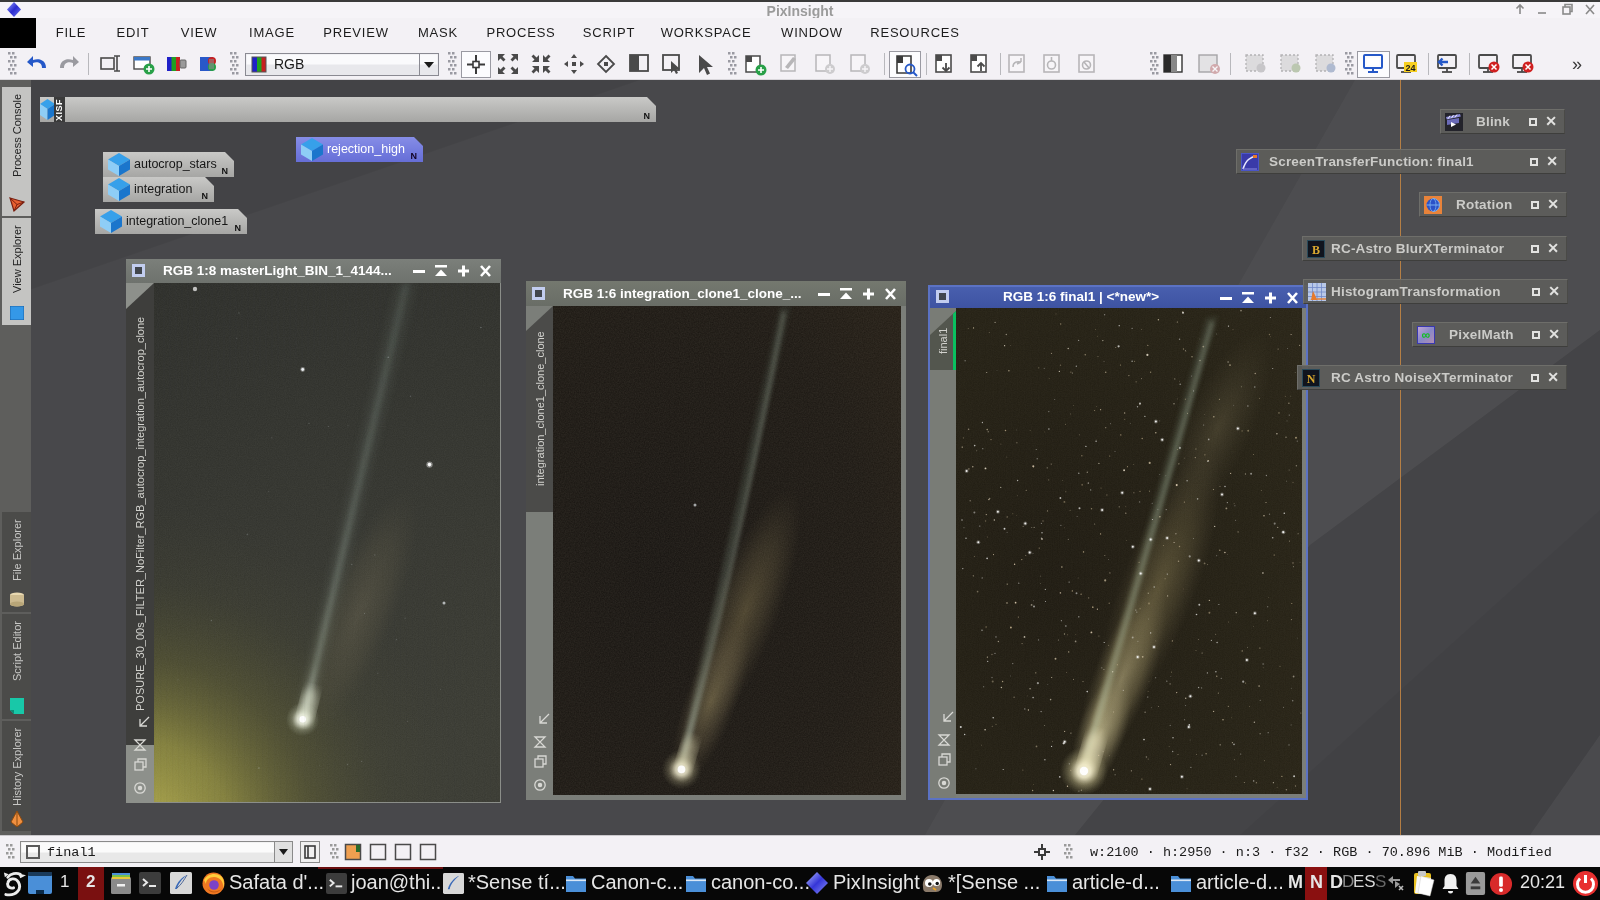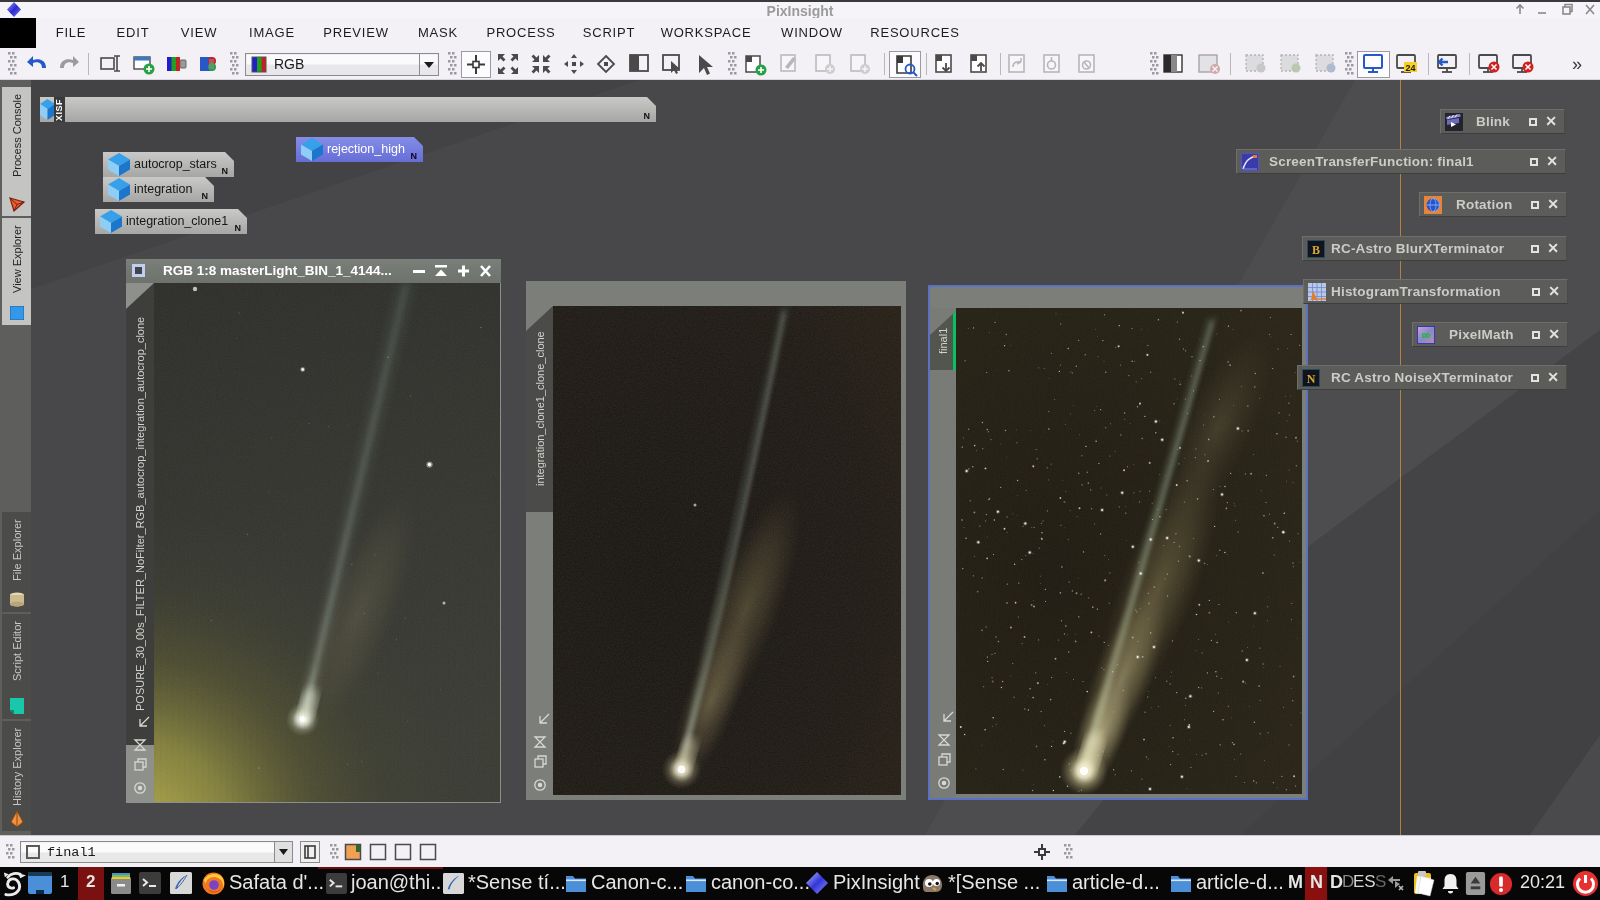--- a/index.html
+++ b/index.html
@@ -554,20 +554,32 @@
         <circle cx="148.7" cy="86.5" r="2.4" fill="#fff" opacity="0.35"></circle>
           <circle cx="148.7" cy="86.5" r="1.4" fill="#eef2f6"></circle>
         <circle cx="41" cy="6" r="2.2" fill="#fff" opacity="0.7"></circle>
         <circle cx="290" cy="320" r="1.5" fill="#dde2e6" opacity="0.75"></circle>
         <rect width="346" height="519" fill="url(#i1stripes)" opacity="0.12"></rect>
         <rect width="346" height="519" filter="url(#grain1)" opacity="0.13"></rect>
       </svg>
     </div>
 
     <div class="iwin" style="left:526px;top:201px;width:380px;height:519px;background:#7b7e79">
+      <div class="title" style="background:linear-gradient(#74786f,#696d66);height:25px">
+        <div class="ticon" style="top:6px"></div>
+        <span style="position:absolute;left:37px;top:5px">RGB 1:6 integration_clone1_clone_...</span>
+        <svg class="tbtns" style="position:absolute;right:4px;top:1px" width="86" height="24" viewBox="0 0 86 24" fill="#fff">
+          <rect x="2" y="11" width="12" height="3"></rect>
+          <rect x="24" y="6" width="12" height="2.5"></rect>
+            <polygon points="24,17 36,17 30,10.5"></polygon>
+          <rect x="51" y="6.5" width="3" height="11"></rect>
+            <rect x="47" y="10.5" width="11" height="3"></rect>
+          <path d="M70 7 L79 17 M79 7 L70 17" stroke="#fff" stroke-width="2.6"></path>
+        </svg>
+      </div>
       <div class="sidebar" style="top:25px;width:27px;background:#7b7e79">
         <div class="vtab" style="left:0;top:0;width:27px;height:206px;background:#4b4b49;color:#d2d2ce;clip-path:polygon(27px 0,27px 100%,0 100%,0 25px)">
           <div class="txt">integration_clone1_clone_clone</div>
         </div>
         <svg class="sicons" width="27" height="86" viewBox="0 0 28 86" stroke="#d8d8d4" fill="none" stroke-width="1.3">
           <path d="M10 9 L19 0 M10 2 L10 9 L17 9" transform="translate(4,2)"></path>
           <path d="M9 25 L19 25 L9 35 L19 35 Z"></path>
           <rect x="9" y="47" width="8" height="8"></rect>
             <path d="M12 47 L12 44 L20 44 L20 52 L17 52"></path>
           <circle cx="14" cy="73" r="5.2"></circle>
@@ -622,20 +634,32 @@
 
         <circle cx="128.5" cy="463.4" r="20" fill="url(#i2head)"></circle>
         <ellipse cx="134" cy="449" rx="8" ry="19" transform="rotate(16 134 449)" fill="#ded9b2" opacity="0.5" filter="url(#b4)"></ellipse>
         <circle cx="128.5" cy="463.4" r="3.8" fill="#ffffff"></circle>
         <circle cx="142" cy="199" r="1.5" fill="#cfd4d8" opacity="0.75"></circle>
         <rect width="348" height="489" filter="url(#grain2)" opacity="0.20"></rect>
       </svg>
     </div>
 
     <div class="iwin" style="left:928px;top:205px;width:380px;height:515px;background:#7b7e79;border:2px solid #5b72c4">
+      <div class="title" style="background:linear-gradient(#485fae,#3e53a2);height:21px;left:0;right:0">
+        <div class="ticon" style="top:3px"></div>
+        <span style="position:absolute;left:73px;top:2px">RGB 1:6 final1 | &lt;*new*&gt;</span>
+        <svg class="tbtns" style="position:absolute;right:2px;top:-1px" width="86" height="24" viewBox="0 0 86 24" fill="#fff">
+          <rect x="2" y="11" width="12" height="3"></rect>
+          <rect x="24" y="6" width="12" height="2.5"></rect>
+            <polygon points="24,17 36,17 30,10.5"></polygon>
+          <rect x="51" y="6.5" width="3" height="11"></rect>
+            <rect x="47" y="10.5" width="11" height="3"></rect>
+          <path d="M70 7 L79 17 M79 7 L70 17" stroke="#fff" stroke-width="2.6"></path>
+        </svg>
+      </div>
       <div class="sidebar" style="top:21px;width:26px;background:#797c76">
         <div class="vtab" style="left:0;top:3px;width:26px;height:59px;background:#53564e;color:#d2d2ce;clip-path:polygon(26px 0,26px 100%,0 100%,0 24px)">
           <div class="txt">final1</div>
           <div style="position:absolute;right:0;top:0;width:3px;height:100%;background:#0ac060"></div>
         </div>
         <svg class="sicons" width="26" height="86" viewBox="0 0 28 86" stroke="#d8d8d4" fill="none" stroke-width="1.3">
           <path d="M10 9 L19 0 M10 2 L10 9 L17 9" transform="translate(4,2)"></path>
           <path d="M9 25 L19 25 L9 35 L19 35 Z"></path>
           <rect x="9" y="47" width="8" height="8"></rect>
             <path d="M12 47 L12 44 L20 44 L20 52 L17 52"></path>
@@ -1436,20 +1460,21 @@
       <rect x="370.5" y="8.5" width="15" height="15" fill="#f3f1f5" stroke="#4a4a4a" stroke-width="1.5"></rect>
       <rect x="395.5" y="8.5" width="15" height="15" fill="#f3f1f5" stroke="#4a4a4a" stroke-width="1.5"></rect>
       <rect x="420.5" y="8.5" width="15" height="15" fill="#f3f1f5" stroke="#4a4a4a" stroke-width="1.5"></rect>
 
       <g stroke="#3a3a3a" stroke-width="2" fill="none">
         <line x1="1042" y1="8" x2="1042" y2="24"></line>
           <line x1="1034" y1="16" x2="1050" y2="16"></line>
         <rect x="1039" y="13" width="6" height="6" fill="#f3f1f5"></rect>
       </g>
     </svg>
+    <div class="abs mono" style="left:1090px;top:9px;font-size:13.5px;color:#1a1a1a">w:2100 · h:2950 · n:3 · f32 · RGB · 70.896 MiB · Modified</div>
     <div class="abs mono" style="left:47px;top:9px;font-size:13.5px;color:#1a1a1a">final1</div>
 </div>
 
   <div class="abs" id="taskbar">
 
     <div class="abs" style="left:318px;top:0;width:125px;height:2px;background:#6a0e0e"></div>
 
     <svg class="abs" style="left:2px;top:3px" width="25" height="27" viewBox="0 0 26 27">
       <g fill="none" stroke="#ececec" stroke-width="3" stroke-linecap="round">
         <path d="M4 25 C15 27 21 19 17 12 C14 7 7 8 6 13 C5 17 9 19 12 18"></path>

